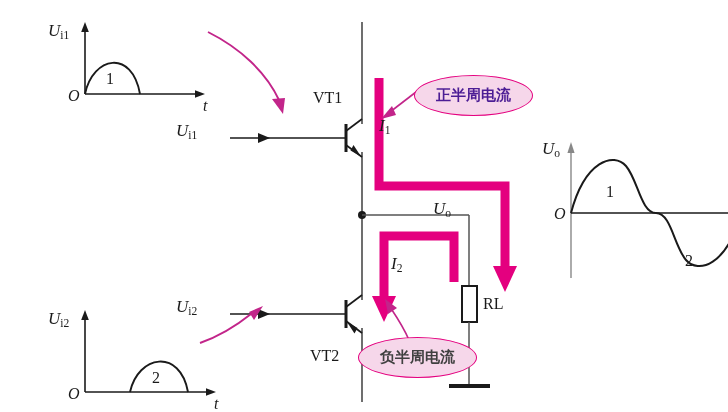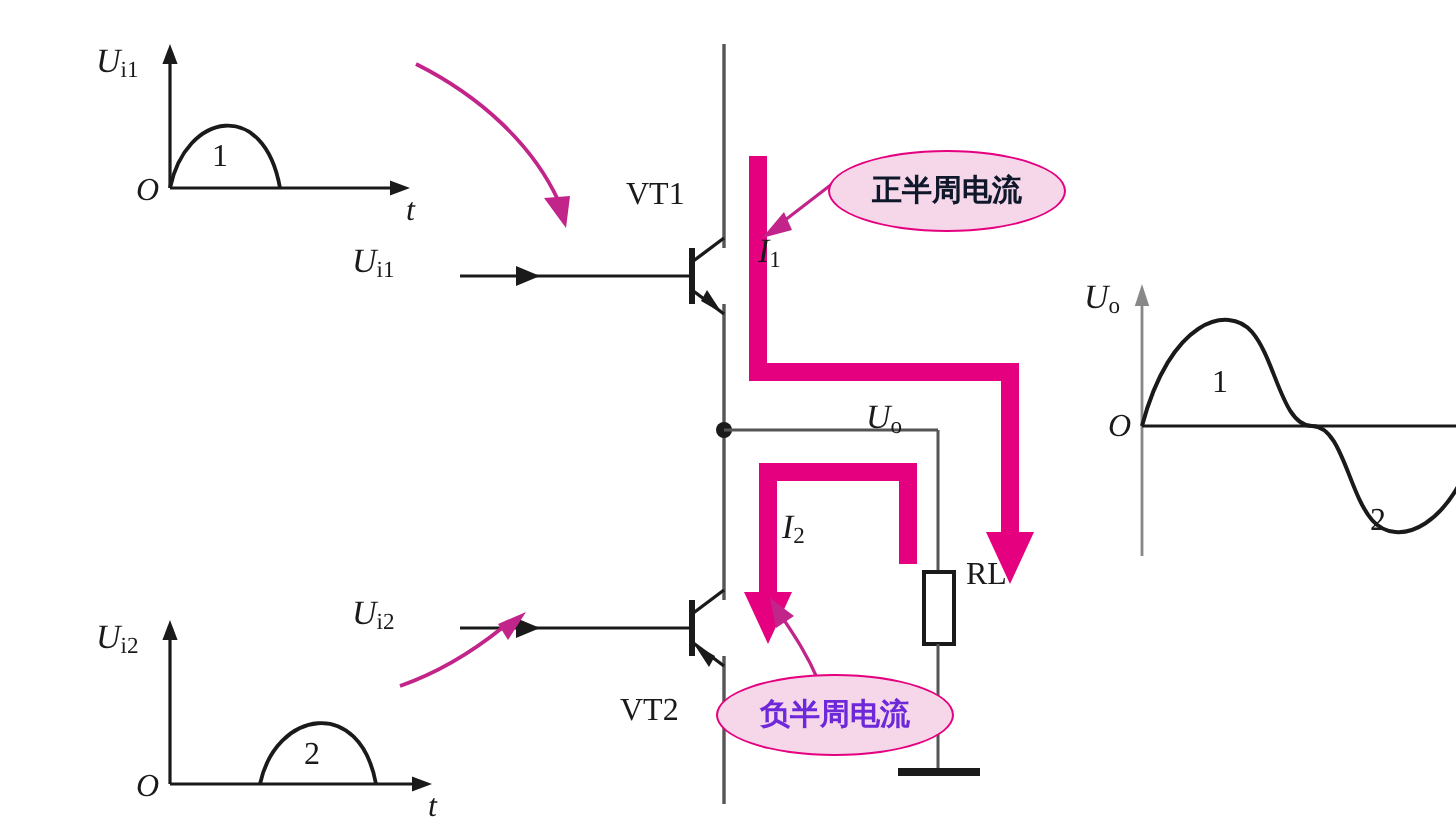--- a/index.html
+++ b/index.html
@@ -208,29 +208,29 @@
   <div class="lbl wave-num" style="left:645px; top:253px;">2</div>
 
   <div class="lbl lbl-italic axis-name" style="left:136px; top:122px;"><span>U</span><span class="sub">i1</span></div>
   <div class="lbl lbl-italic axis-name" style="left:136px; top:298px;"><span>U</span><span class="sub">i2</span></div>
 
   <div class="lbl dev-name" style="left:273px; top:90px;">VT1</div>
   <div class="lbl dev-name" style="left:270px; top:348px;">VT2</div>
 
   <div class="lbl lbl-italic axis-name" style="left:393px; top:200px;"><span>U</span><span class="sub">o</span></div>
 
-  <div class="lbl dev-name" style="left:443px; top:280px;">RL</div>
+  <div class="lbl dev-name" style="left:443px; top:296px;">RL</div>
 
   <div class="lbl lbl-italic cur-name" style="left:339px; top:117px;"><span>I</span><span class="sub">1</span></div>
   <div class="lbl lbl-italic cur-name" style="left:351px; top:255px;"><span>I</span><span class="sub">2</span></div>
 
   <div class="bubble" style="left:374px; top:75px; width:119px; height:41px;
        background:#f6d7ea; border:1.8px solid #e4007f;">
-    <span class="bubble-text" style="color:#0f172a;">正半周电流</span>
+    <span class="bubble-text" style="color:#4c1d95;">正半周电流</span>
   </div>
 
   <div class="bubble" style="left:318px; top:337px; width:119px; height:41px;
        background:#f6d7ea; border:1.8px solid #e4007f;">
-    <span class="bubble-text" style="color:#6d28d9;">负半周电流</span>
+    <span class="bubble-text" style="color:#404040;">负半周电流</span>
   </div>
 
 
 </div>
 
 </body></html>

